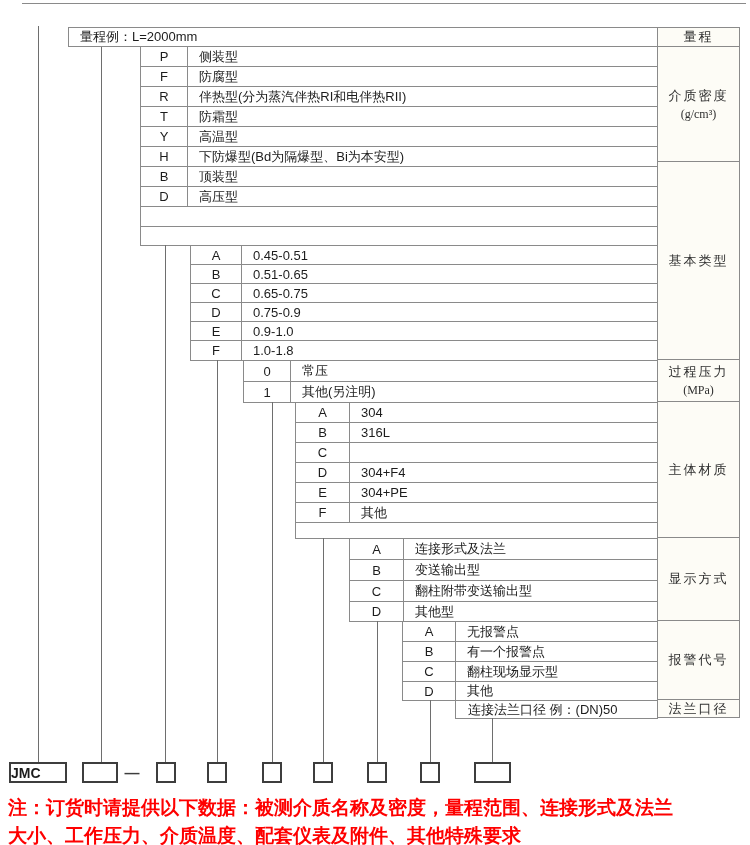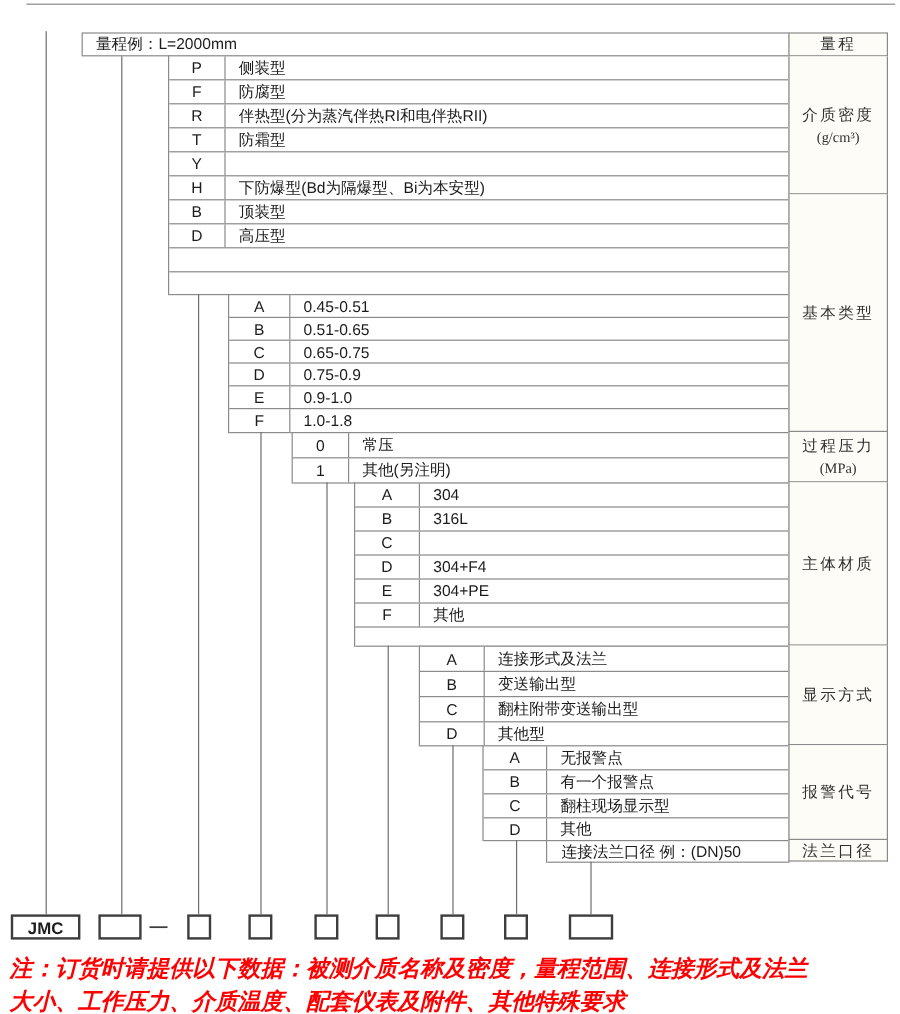--- a/index.html
+++ b/index.html
@@ -44,28 +44,28 @@
     border-left:1px solid var(--line);border-right:1px solid var(--line);border-bottom:1px solid var(--line);
     box-sizing:border-box;background:var(--label-bg);
     display:flex;flex-direction:column;align-items:center;justify-content:center;
     font-family:"Liberation Serif","DejaVu Serif",serif;color:var(--label-text);
     font-size:13px;letter-spacing:2px;text-align:center;
   }
   .lcell:first-child{border-top:1px solid var(--line);justify-content:flex-end;}
   .lcell .sub{font-size:12px;letter-spacing:0;margin-top:2px;}
   .vline{position:absolute;width:1px;background:var(--connector);}
   .bbox{position:absolute;top:762px;height:21px;border:2px solid var(--box-border);box-sizing:border-box;background:#fff;}
-  .jmc{display:flex;align-items:center;justify-content:center;font-weight:bold;font-size:14px;}
+  .jmc{display:flex;align-items:center;justify-content:flex-start;font-weight:bold;font-size:14px;}
   .dash{
     position:absolute;left:119px;top:762px;width:26px;height:21px;
     display:flex;align-items:center;justify-content:center;
     font-weight:bold;font-size:15px;color:var(--box-border);
   }
   .note{position:absolute;left:8px;top:794px;width:740px;color:var(--note-red);font-weight:bold;font-size:19px;line-height:28px;}
-  .note div{white-space:nowrap;font-style:italic;}
+  .note div{white-space:nowrap;}
 </style>
 </head>
 <body>
 
 <div class="stage">
   <div class="topline"></div>
 
 
   <div class="rangerow">
     <span>量程例：L=2000mm</span>
@@ -83,20 +83,21 @@
     <div class="trow">
         <div class="code">R</div>
         <div class="desc">伴热型(分为蒸汽伴热RI和电伴热RII)</div>
       </div>
     <div class="trow">
         <div class="code">T</div>
         <div class="desc">防霜型</div>
       </div>
     <div class="trow">
         <div class="code">Y</div>
+        <div class="desc">高温型</div>
       </div>
     <div class="trow">
         <div class="code">H</div>
         <div class="desc">下防爆型(Bd为隔爆型、Bi为本安型)</div>
       </div>
     <div class="trow">
         <div class="code">B</div>
         <div class="desc">顶装型</div>
       </div>
     <div class="trow">

